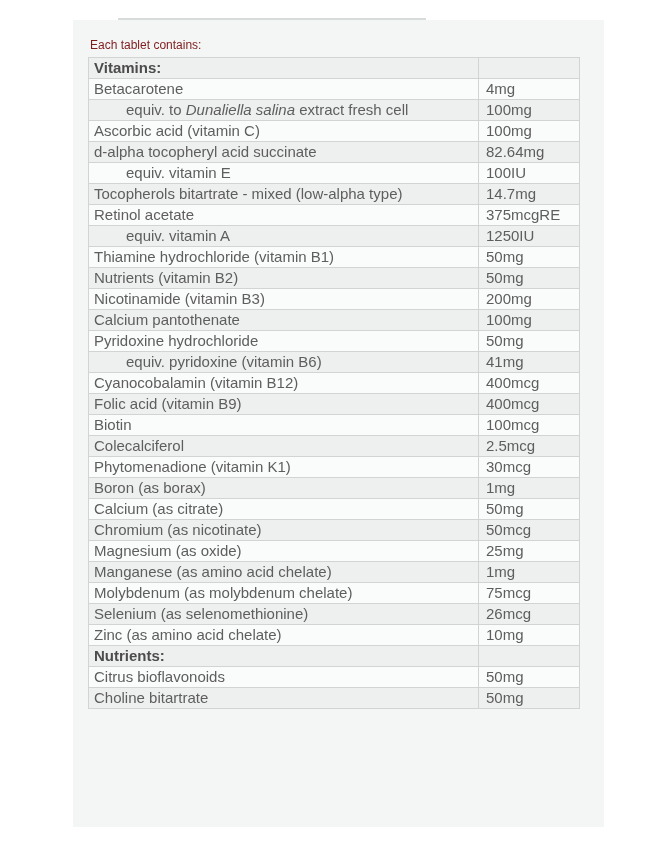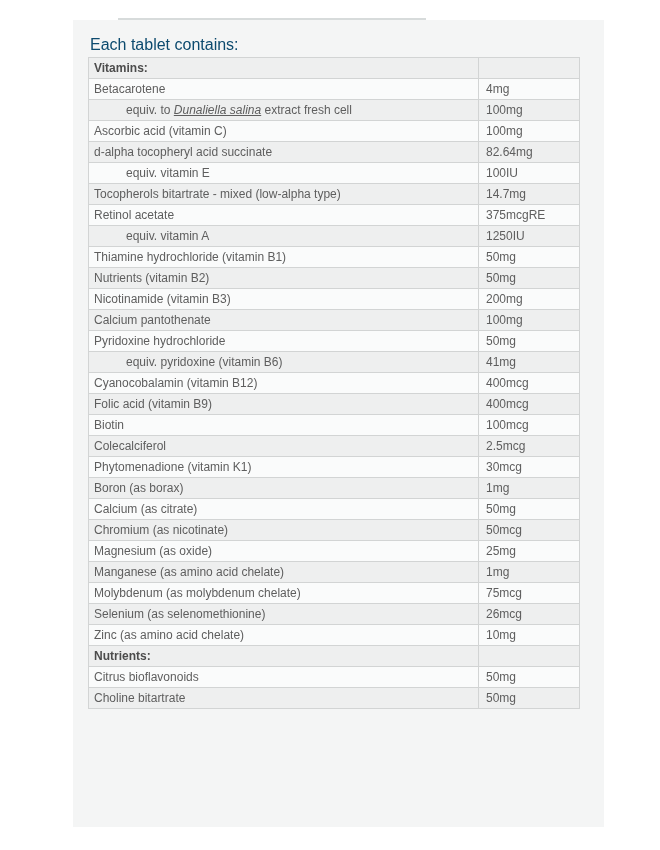--- a/index.html
+++ b/index.html
@@ -30,32 +30,32 @@
     left: 73px;
     top: 20px;
     width: 531px;
     height: 807px;
     background: #f4f5f5;
   }
   .intro {
     position: absolute;
     left: 90px;
     top: 38px;
-    font-size: 16px;
+    font-size: 12px;
     line-height: 14px;
-    color: #0c4a6e;
+    color: #7f1d1d;
   }
   table.ingredients {
     position: absolute;
     left: 88px;
     top: 57px;
     width: 491px;
     border-collapse: collapse;
     table-layout: fixed;
-    font-size: 12px;
+    font-size: 15px;
     color: #5e5e5e;
   }
   table.ingredients td {
     border: 1px solid #d2d4d4;
     padding: 3px 7px 3px 5px;
     height: 14px;
     line-height: 14px;
     vertical-align: middle;
     white-space: nowrap;
     overflow: hidden;
@@ -70,21 +70,20 @@
   }
   table.ingredients td.name.sub {
     padding-left: 37px;
   }
   table.ingredients td.value {
     padding-left: 7px;
     margin-left: 10px;
   }
   table.ingredients em {
     font-style: italic;
-    text-decoration: underline;
   }
 </style>
 </head>
 <body>
 
 <div id="stage">
   <div class="top-line"></div>
   <div class="panel"></div>
   <div class="intro">Each tablet contains:</div>
   <table class="ingredients">

